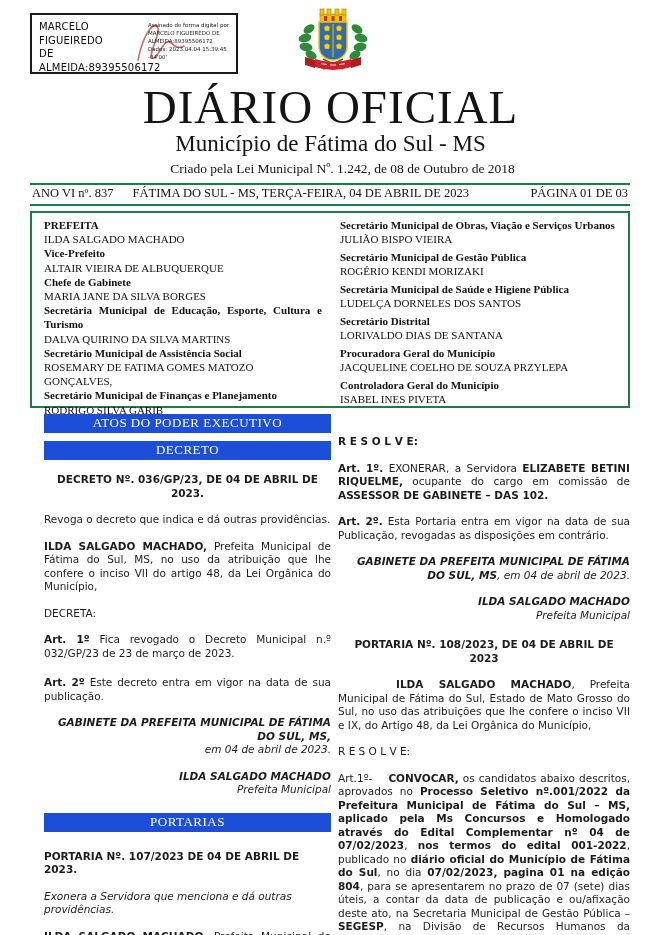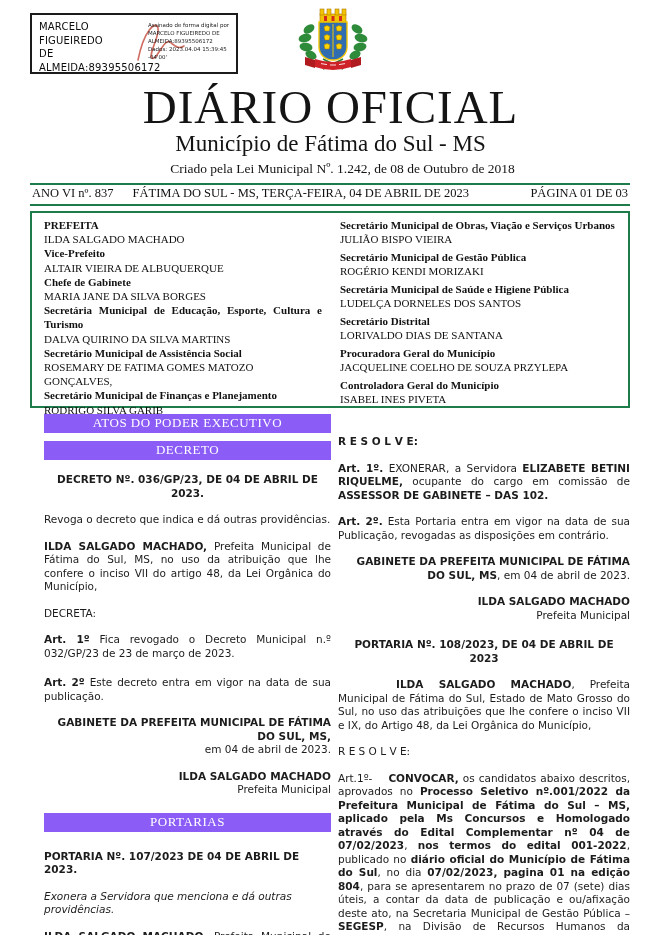--- a/index.html
+++ b/index.html
@@ -57,25 +57,25 @@
   .off-role{font-weight:bold;text-align:justify;}
   .off-name{text-align:left;}
   .pair{margin-bottom:3.5px;}
 
   
   .col{position:absolute;top:414px;font-size:10.5px;line-height:13.5px;color:#1c1c1c;}
   .col-left{left:44px;width:287px;}
   .col-right{left:338px;width:292px;}
   .col p{margin:0 0 13px 0;text-align:justify;}
   .t-center{text-align:center !important;}
-  .t-right{text-align:right !important;}
+  .t-right{text-align:right !important;font-style:italic;}
   .t-left{text-align:left !important;}
   .indent{text-indent:58px;}
   .bar{
-    background:#8b5cf6;color:#ffffff;text-align:center;
+    background:#1d4ed8;color:#ffffff;text-align:center;
     font-family:"Liberation Serif","DejaVu Serif",serif;font-size:13px;line-height:15px;
     letter-spacing:.5px;padding:1px 0 3px 0;margin:0 0 8px 0;
   }
   .bar.decreto{margin-bottom:13px;}
   .bar.portarias{margin-top:3px;margin-bottom:18px;}
   .first-right{margin-top:21px !important;}
 </style>
 </head>
 <body>
 

